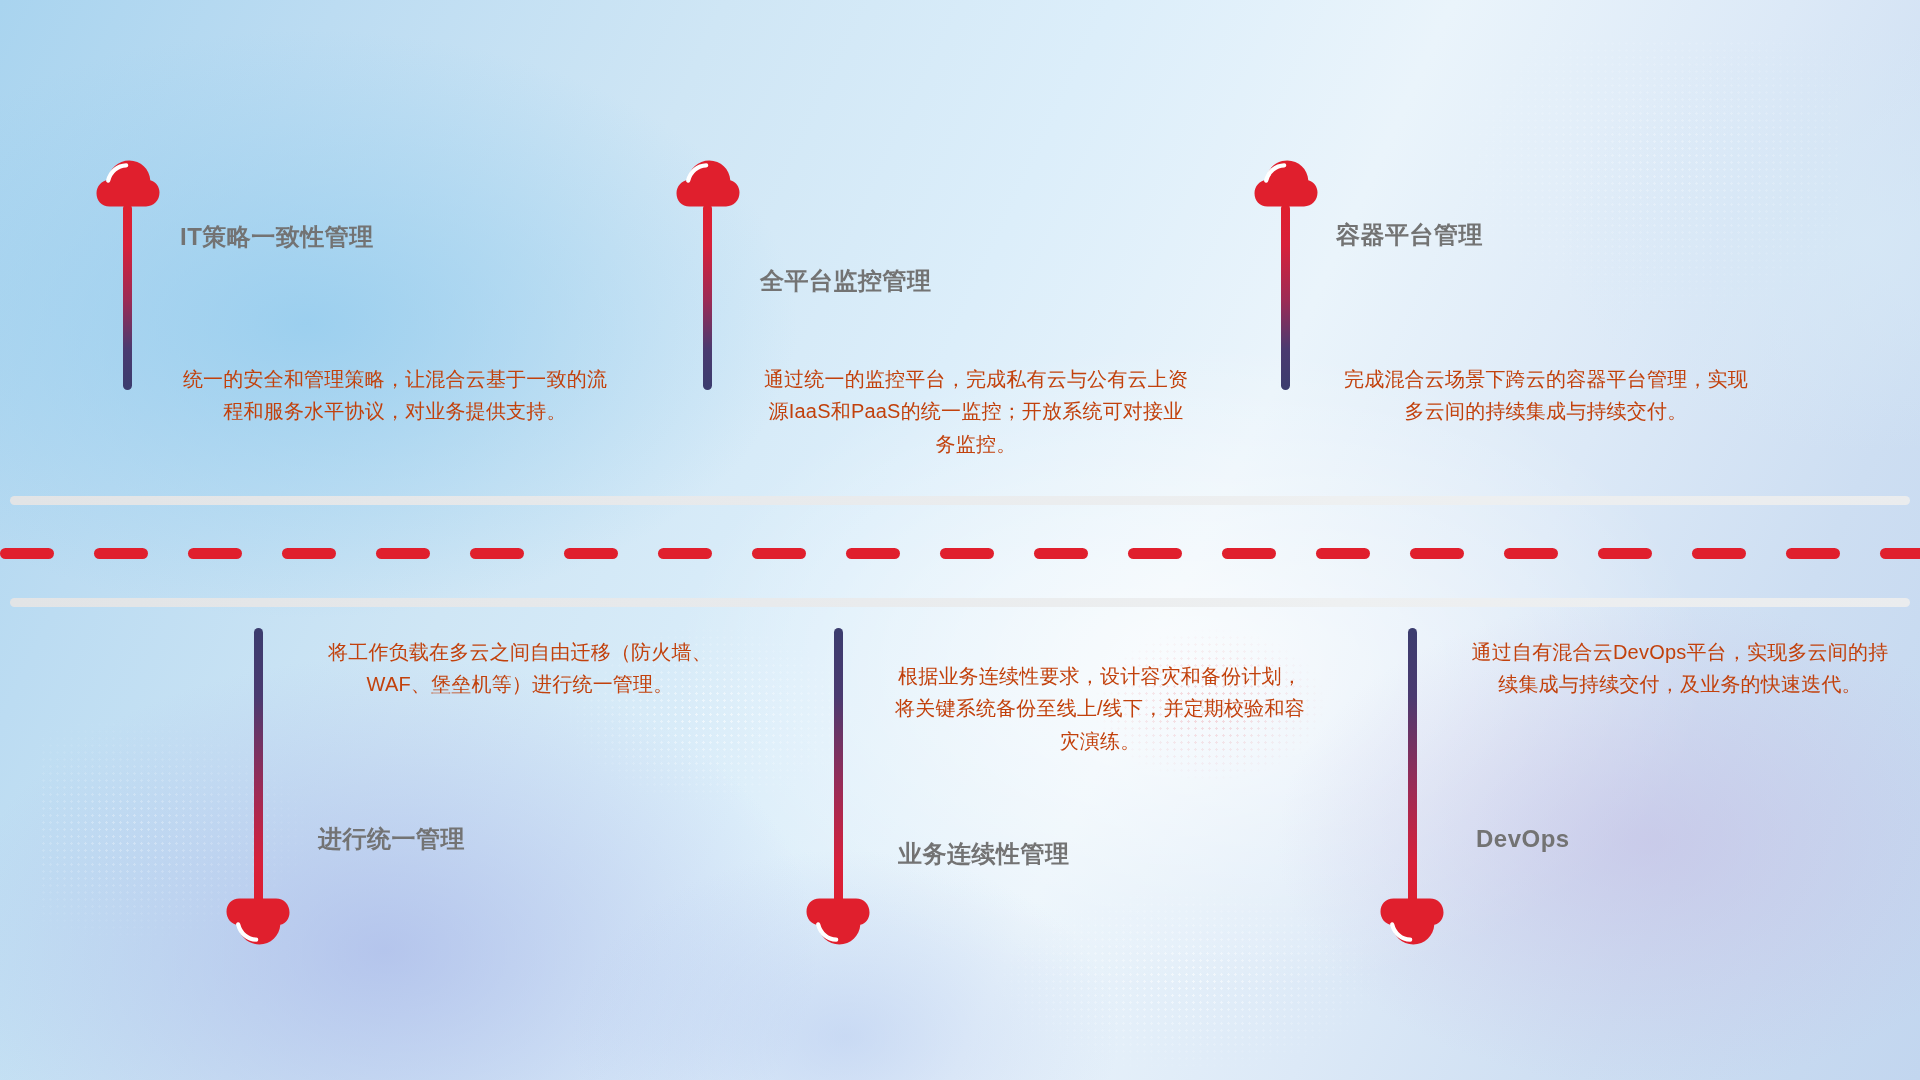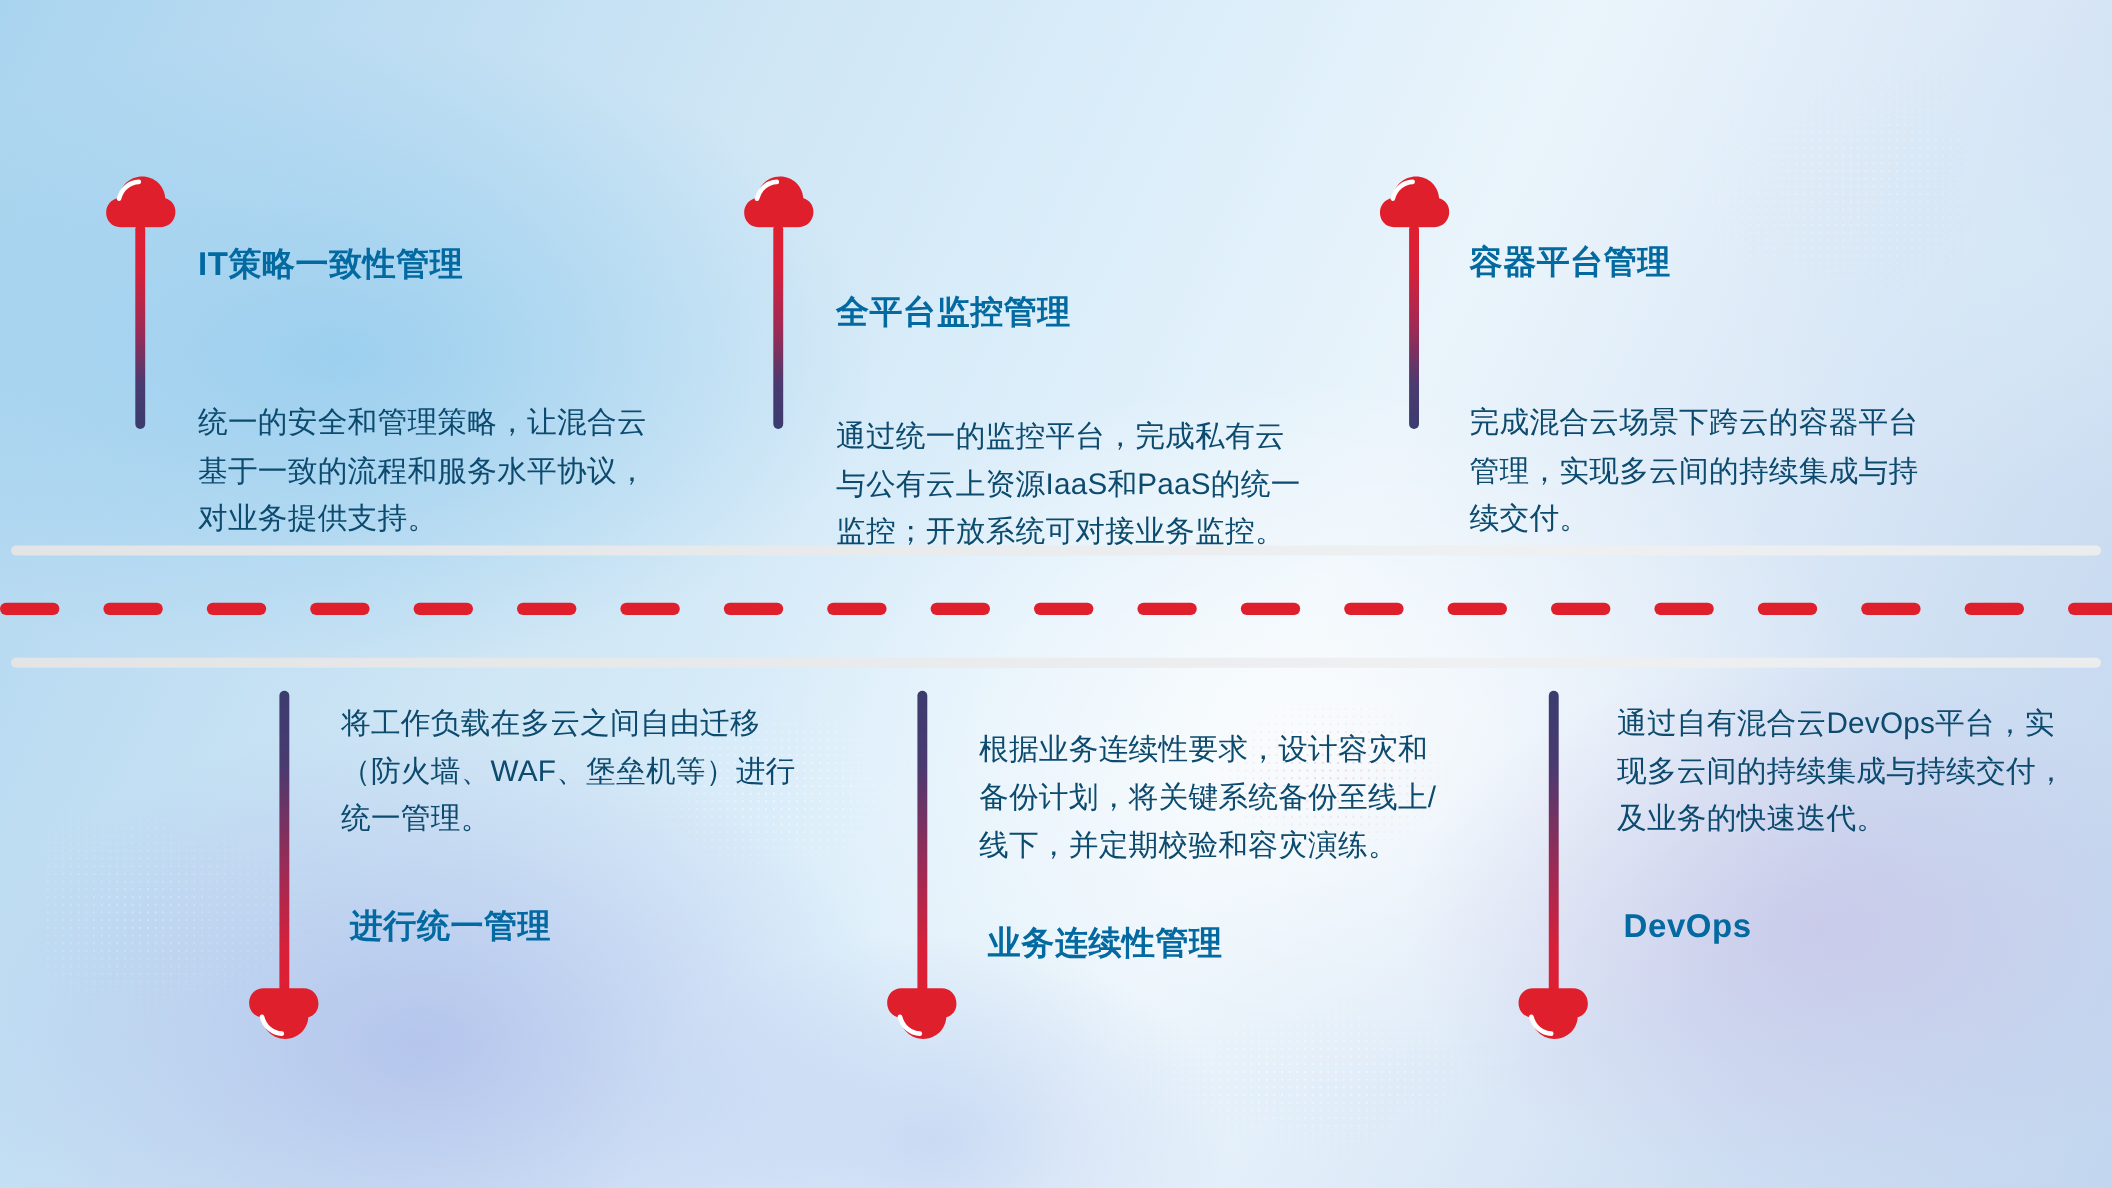--- a/index.html
+++ b/index.html
@@ -75,27 +75,28 @@
   .cloud.flip{transform:scaleY(-1);}
 
   
   .stem{position:absolute;width:9px;border-radius:5px;}
   .stem-down{background:linear-gradient(to bottom,#e01f2d 0%,#d8203a 22%,#9b2b56 52%,#4a3a70 78%,#3b3c6e 100%);}
   .stem-up{background:linear-gradient(to bottom,#3b3c6e 0%,#4a3a70 24%,#9b2b56 56%,#d8203a 82%,#e01f2d 100%);}
 
   
   .title{
     position:absolute;
-    font-size:30px;font-weight:bold;color:#0369a1;
+    font-size:24px;font-weight:bold;color:#737373;
     letter-spacing:.5px;white-space:nowrap;line-height:1.2;
   }
   .body{
     position:absolute;
-    font-size:27px;color:#0c4a6e;line-height:1.62;
+    font-size:20px;color:#c2410c;line-height:1.62;
     letter-spacing:.2px;
+    text-align:center;
   }
 
   
   .rail{
     position:absolute;left:10px;width:1900px;height:9px;
     border-radius:5px;
     background:linear-gradient(to right,#e2e4e6 0%,#e8eaec 40%,#eef0f1 70%,#eaecee 100%);
   }
   .dashrow{position:absolute;left:0;width:1920px;height:11px;display:flex;gap:0;}
   .dash{
@@ -134,21 +135,21 @@
 
   <div class="col">
     <div class="cloud" style="left:676px;top:160px;">
       <svg viewBox="0 0 64 47" xmlns="http://www.w3.org/2000/svg">
         <path d="M13.5 46.5 C5.6 46.5 0.5 40.6 0.5 33.2 C0.5 26.3 5.3 20.8 11.9 19.9 C13.2 8.6 22.3 0.5 33.3 0.5 C44.6 0.5 53.6 9.1 54.3 20.2 C59.9 21.7 63.5 26.6 63.5 32.6 C63.5 40.3 58.0 46.5 50.0 46.5 Z" fill="#e01f2d"></path>
         <path d="M12.2 20.6 C14.4 11.6 21.8 5.6 30.2 5.3" stroke="#ffffff" stroke-width="4.2" stroke-linecap="round" fill="none"></path>
       </svg>
     </div>
     <div class="stem stem-down" style="left:703px;top:204px;height:186px;"></div>
     <div class="title" style="left:760px;top:223px;margin-top:44px;">全平台监控管理</div>
-    <div class="body" style="left:760px;top:363px;width:432px;margin-top:12px;">通过统一的监控平台，完成私有云与公有云上资源IaaS和PaaS的统一监控；开放系统可对接业务监控。</div>
+    <div class="body" style="left:760px;top:363px;width:432px;">通过统一的监控平台，完成私有云与公有云上资源IaaS和PaaS的统一监控；开放系统可对接业务监控。</div>
   </div>
 
   <div class="col">
     <div class="cloud" style="left:1254px;top:160px;">
       <svg viewBox="0 0 64 47" xmlns="http://www.w3.org/2000/svg">
         <path d="M13.5 46.5 C5.6 46.5 0.5 40.6 0.5 33.2 C0.5 26.3 5.3 20.8 11.9 19.9 C13.2 8.6 22.3 0.5 33.3 0.5 C44.6 0.5 53.6 9.1 54.3 20.2 C59.9 21.7 63.5 26.6 63.5 32.6 C63.5 40.3 58.0 46.5 50.0 46.5 Z" fill="#e01f2d"></path>
         <path d="M12.2 20.6 C14.4 11.6 21.8 5.6 30.2 5.3" stroke="#ffffff" stroke-width="4.2" stroke-linecap="round" fill="none"></path>
       </svg>
     </div>
     <div class="stem stem-down" style="left:1281px;top:204px;height:186px;"></div>

